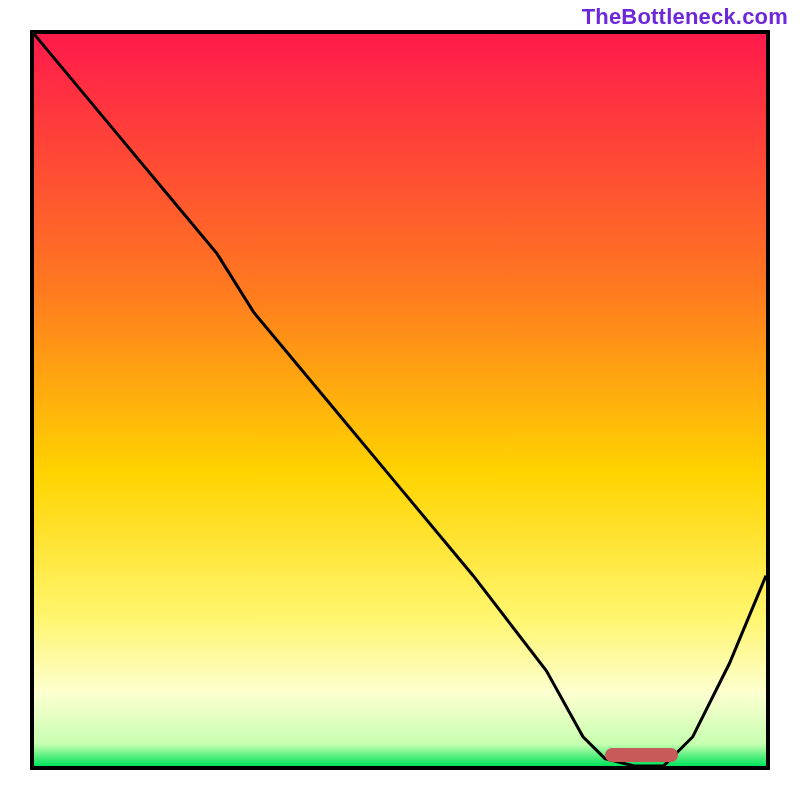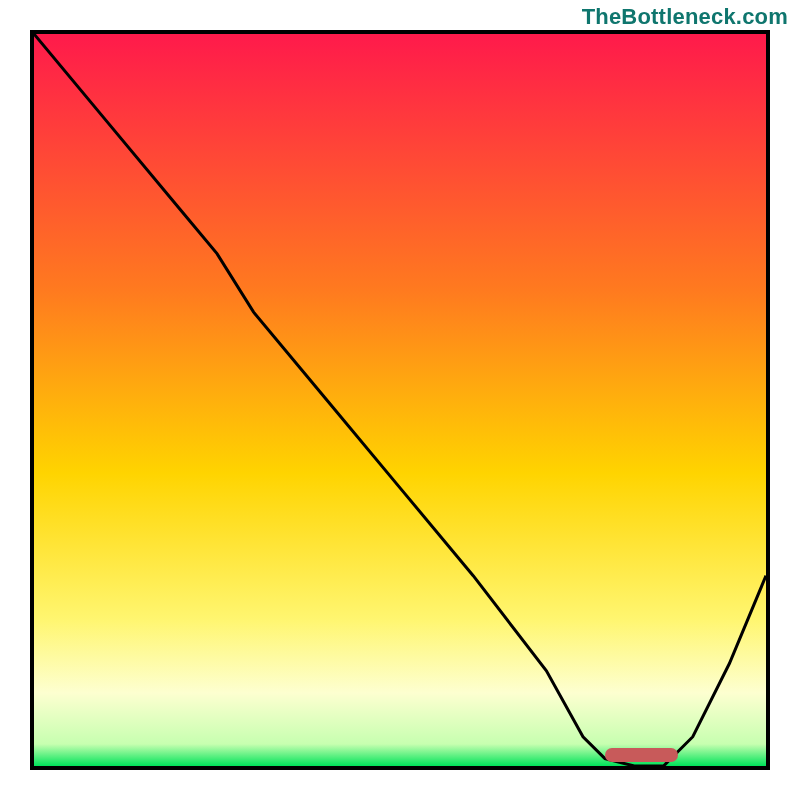--- a/index.html
+++ b/index.html
@@ -15,21 +15,21 @@
     position: relative;
     width: 800px;
     height: 800px;
   }
   .watermark {
     position: absolute;
     top: 4px;
     right: 12px;
     font-size: 22px;
     font-weight: 600;
-    color: #0f766e;
+    color: #6d28d9;
     letter-spacing: 0.2px;
     z-index: 5;
   }
   .chart-frame {
     position: absolute;
     left: 30px;
     top: 30px;
     width: 740px;
     height: 740px;
     border: 4px solid #000;

